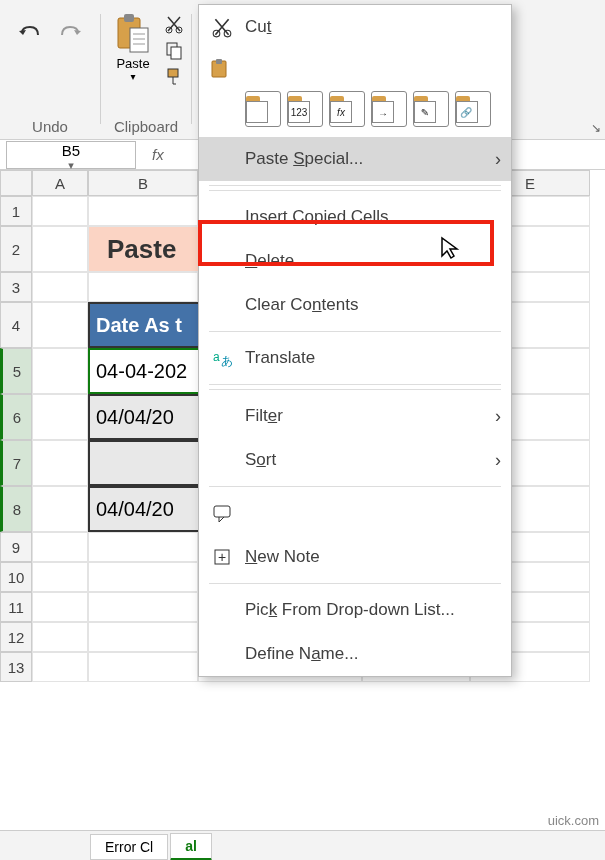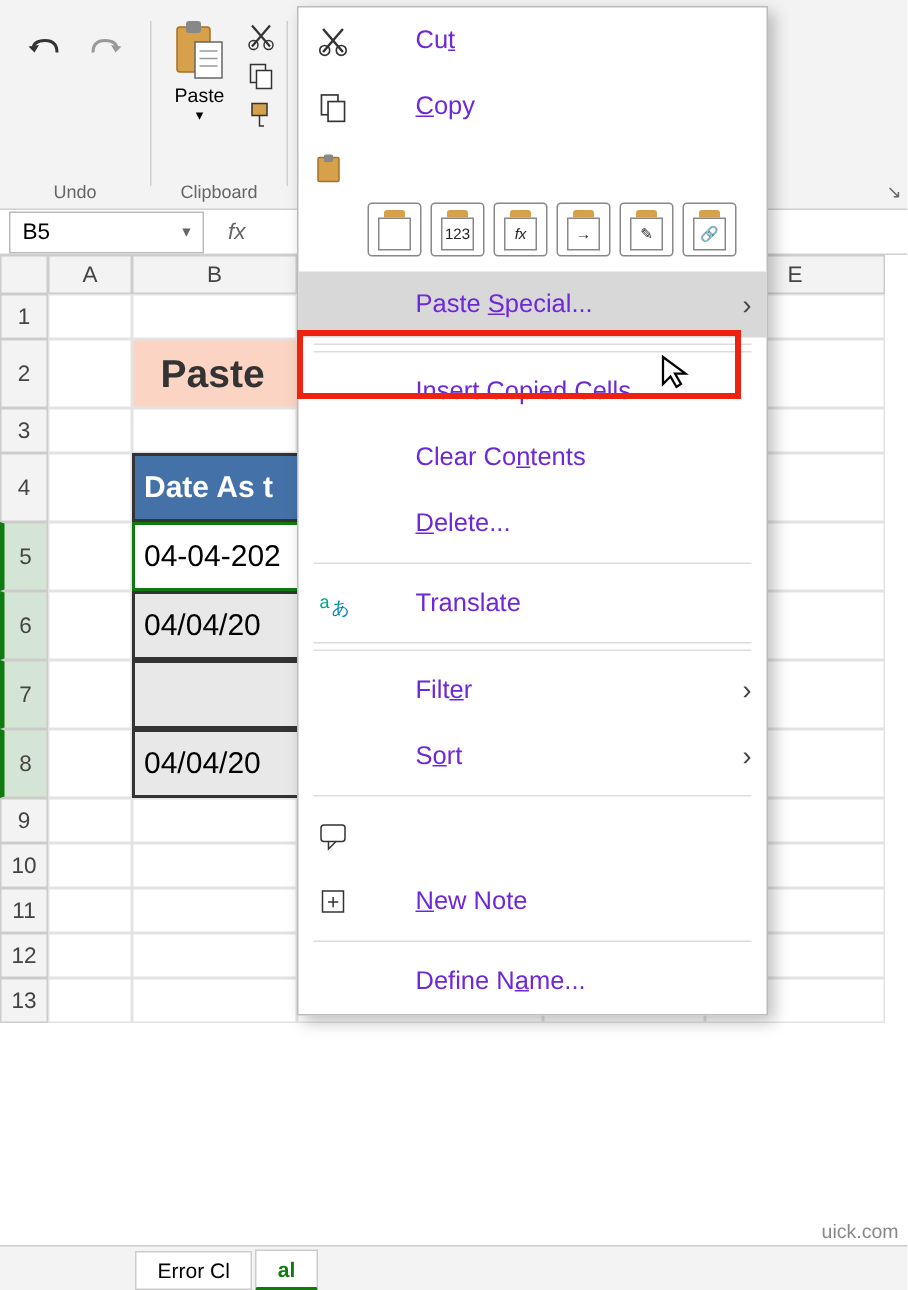--- a/index.html
+++ b/index.html
@@ -1,21 +1,21 @@
 <!DOCTYPE html>
 <html><head>
 <meta charset="utf-8">
 <style>
 * { box-sizing: border-box; margin: 0; padding: 0; font-family: "Segoe UI", Arial, sans-serif; }
 body { width: 605px; height: 860px; background: #fff; position: relative; overflow: hidden; }
 
 
 .ribbon { display: flex; align-items: flex-start; background: #f3f3f3; border-bottom: 1px solid #d0d0d0; height: 140px; padding-top: 8px; }
 .ribbon-group { display: flex; flex-direction: column; align-items: center; justify-content: space-between; height: 100%; padding: 0 10px; position: relative; }
-.ribbon-group-label { font-size: 12px; color: #666; padding: 4px 0; }
+.ribbon-group-label { font-size: 15px; color: #666; padding: 4px 0; }
 .ribbon-sep { width: 1px; background: #d0d0d0; height: 110px; margin-top: 6px; }
 .undo-area { width: 100px; }
 .undo-btns { display: flex; gap: 4px; margin-top: 10px; }
 .undo-btn { width: 38px; height: 30px; display: flex; align-items: center; justify-content: center; }
 .paste-btn { display: flex; flex-direction: column; align-items: center; padding: 4px 6px; }
 .clip-icons { display: flex; flex-direction: column; gap: 6px; margin-left: 6px; margin-top: 6px; }
 .small-ico { width: 20px; height: 20px; }
 .font-area { display: flex; gap: 6px; align-items: center; margin-top: 4px; }
 .font-select, .size-select { height: 26px; border: 1px solid #bbb; background: #fff; font-size: 14px; padding: 0 6px; color: #999; }
 .font-select { width: 140px; }
@@ -24,21 +24,21 @@
 .font-grow .A { font-size: 18px; display: flex; align-items: center; }
 .font-grow .A.small { font-size: 14px; }
 .font-row2 { display: flex; gap: 12px; margin-top: 16px; }
 .biU { display: flex; gap: 8px; font-size: 18px; }
 .biU .B { font-weight: bold; } .biU .I { font-style: italic; } .biU .U { text-decoration: underline; }
 .fontcolor { color: #d00; font-weight: bold; text-decoration: underline; font-size: 18px; }
 .dialog-launcher { position: absolute; right: 4px; bottom: 4px; font-size: 12px; color: #666; }
 
 
 .namebar { display: flex; align-items: center; height: 30px; border-bottom: 1px solid #d0d0d0; }
-.namebox { width: 130px; height: 28px; border: 1px solid #bbb; margin: 0 6px; display: flex; align-items: center; justify-content: space-between; padding: 0 8px; font-size: 15px; background: #fff; }
+.namebox { width: 130px; height: 28px; border: 1px solid #bbb; margin: 0 6px; display: flex; align-items: center; justify-content: space-between; padding: 0 8px; font-size: 15px; background: #fff; flex-direction: column; }
 .fx { font-style: italic; color: #666; margin: 0 10px; font-size: 15px; }
 
 
 .grid { position: relative; }
 .col-headers { display: flex; height: 26px; }
 .corner { width: 32px; border: 1px solid #ccc; background: #f3f3f3; }
 .colh { border: 1px solid #ccc; background: #f3f3f3; text-align: center; font-size: 15px; color: #444; display: flex; align-items: center; justify-content: center; }
 .colA { width: 56px; } .colB { width: 110px; } .colC { width: 164px; } .colD { width: 108px; } .colE { width: 120px; }
 .row { display: flex; height: 46px; }
 .row.short { height: 30px; }
@@ -51,26 +51,26 @@
 .tcell { border: 2px solid #333; background: #fff; font-size: 20px; }
 .tcell.sel { background: #e8e8e8; }
 .selected-border { border: 2px solid #0f7b0f !important; }
 
 
 .ctx { position: absolute; left: 198px; top: 4px; width: 314px; background: #fff; border: 1px solid #bbb; box-shadow: 4px 4px 10px rgba(0,0,0,.25); font-size: 17px; color: #222; z-index: 50; }
 .ctx-item { display: flex; align-items: center; height: 44px; padding: 0 14px 0 46px; position: relative; }
 .ctx-item.hl { background: #d8d8d8; }
 .ctx-item .ico { position: absolute; left: 10px; width: 26px; height: 26px; display: flex; align-items: center; justify-content: center; }
 .ctx-item .sub { position: absolute; right: 10px; font-size: 18px; color: #444; }
-.ctx-label { color: #6d28d9; margin-left: 32px; }
+.ctx-label { color: #404040; }
 .ctx-label u { text-decoration: underline; }
 .ctx-header { font-weight: bold; height: 38px; display: flex; align-items: center; padding-left: 46px; position: relative; }
 .ctx-header .ico { position: absolute; left: 10px; }
 .paste-opts { display: flex; gap: 6px; padding: 4px 10px 10px 46px; }
-.paste-opt { width: 36px; height: 36px; border: 1px solid #888; border-radius: 3px; display: flex; flex-direction: column; align-items: center; justify-content: center; font-size: 10px; background: #fff; position: relative; }
+.paste-opt { width: 36px; height: 36px; border: 1px solid #888; border-radius: 3px; display: flex; flex-direction: column; justify-content: center; font-size: 10px; background: #fff; position: relative; }
 .paste-opt .top { width: 14px; height: 5px; background: #d7a04a; border-radius: 2px 2px 0 0; position: absolute; top: 4px; }
 .paste-opt .body { width: 22px; height: 22px; border: 1px solid #888; background: #fff; margin-top: 6px; font-size: 10px; display: flex; align-items: center; justify-content: center; }
 .ctx-sep { height: 1px; background: #ddd; margin: 4px 10px; }
 .redbox { position: absolute; border: 4px solid #e21; z-index: 60; left: 198px; top: 220px; width: 296px; height: 46px; pointer-events: none; }
 .cursor { position: absolute; left: 440px; top: 236px; z-index: 70; font-size: 20px; }
 
 
 .tabs { position: absolute; bottom: 0; left: 0; right: 0; height: 30px; background: #f3f3f3; border-top: 1px solid #ccc; display: flex; align-items: center; font-size: 14px; padding-left: 90px; }
 .tab { padding: 4px 14px; border: 1px solid #ccc; background: #fff; margin-right: 2px; position: relative; top: 1px; }
 .tab.active { border-bottom: 3px solid #0f7b0f; color: #0f7b0f; font-weight: bold; }
@@ -301,29 +301,20 @@
   <div class="ctx-item">
     <span class="ico">
         <svg width="22" height="22" viewBox="0 0 20 20">
           <path d="M4 3 L16 17 M16 3 L4 17" stroke="#333" stroke-width="1.5"></path>
           <circle cx="5" cy="16" r="3" fill="none" stroke="#333"></circle>
           <circle cx="15" cy="16" r="3" fill="none" stroke="#333"></circle>
         </svg>
       </span>
     <span class="ctx-label">Cu<u>t</u></span>
   </div>
-  <div class="ctx-item">
-    <span class="ico">
-        <svg width="22" height="22" viewBox="0 0 20 20">
-          <rect x="3" y="3" width="10" height="12" fill="none" stroke="#333"></rect>
-          <rect x="7" y="7" width="10" height="12" fill="#fff" stroke="#333"></rect>
-        </svg>
-      </span>
-    <span class="ctx-label"><u>C</u>opy</span>
-  </div>
   <div class="ctx-header">
     <span class="ico">
         <svg width="22" height="22" viewBox="0 0 22 22">
           <rect x="3" y="4" width="14" height="16" rx="1" fill="#d7a04a" stroke="#a87020"></rect>
           <rect x="7" y="2" width="6" height="5" rx="1" fill="#888"></rect>
         </svg>
       </span>
   </div>
   <div class="paste-opts">
     <div class="paste-opt">
@@ -354,24 +345,24 @@
   <div class="ctx-item hl">
     <span class="ctx-label">Paste <u>S</u>pecial...</span>
     <span class="sub">›</span>
   </div>
   <div class="ctx-sep"></div>
   <div class="ctx-sep"></div>
   <div class="ctx-item">
       <span class="ctx-label">Insert Copied Cells...</span>
     </div>
   <div class="ctx-item">
+      <span class="ctx-label"><u>D</u>elete...</span>
+    </div>
+  <div class="ctx-item">
       <span class="ctx-label">Clear Co<u>n</u>tents</span>
-    </div>
-  <div class="ctx-item">
-      <span class="ctx-label"><u>D</u>elete...</span>
     </div>
   <div class="ctx-sep"></div>
   <div class="ctx-item">
     <span class="ico">
         <svg width="22" height="22" viewBox="0 0 22 22">
           <text x="2" y="14" font-size="12" fill="#0a8">a</text>
           <text x="10" y="18" font-size="12" fill="#08a">あ</text>
         </svg>
       </span>
     <span class="ctx-label">Translate</span>
@@ -398,20 +389,23 @@
   <div class="ctx-item">
     <span class="ico">
         <svg width="22" height="22" viewBox="0 0 22 22">
           <rect x="4" y="4" width="14" height="14" fill="none" stroke="#333"></rect>
           <text x="7" y="16" font-size="14" fill="#333">+</text>
         </svg>
       </span>
     <span class="ctx-label"><u>N</u>ew Note</span>
   </div>
   <div class="ctx-sep"></div>
+  <div class="ctx-item">
+    <span class="ctx-label">Pic<u>k</u> From Drop-down List...</span>
+  </div>
   <div class="ctx-item">
     <span class="ctx-label">Define N<u>a</u>me...</span>
   </div>
 </div>
 
 <div class="redbox"></div>
 <div class="cursor">
   <svg width="20" height="24" viewBox="0 0 20 24">
       <path d="M2 2 L2 20 L7 15 L11 22 L14 20 L10 13 L17 13 Z" fill="#fff" stroke="#000" stroke-width="1.5"></path>
     </svg>

